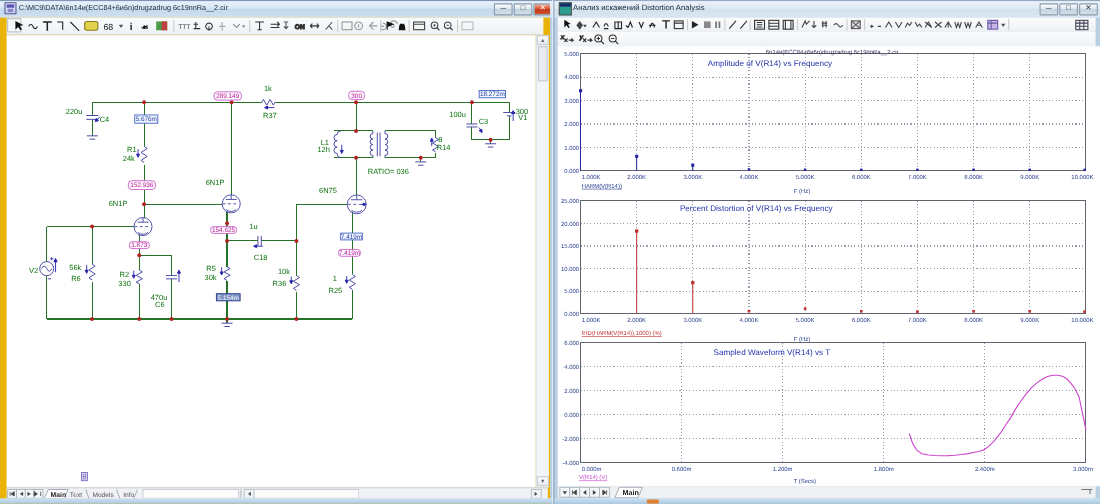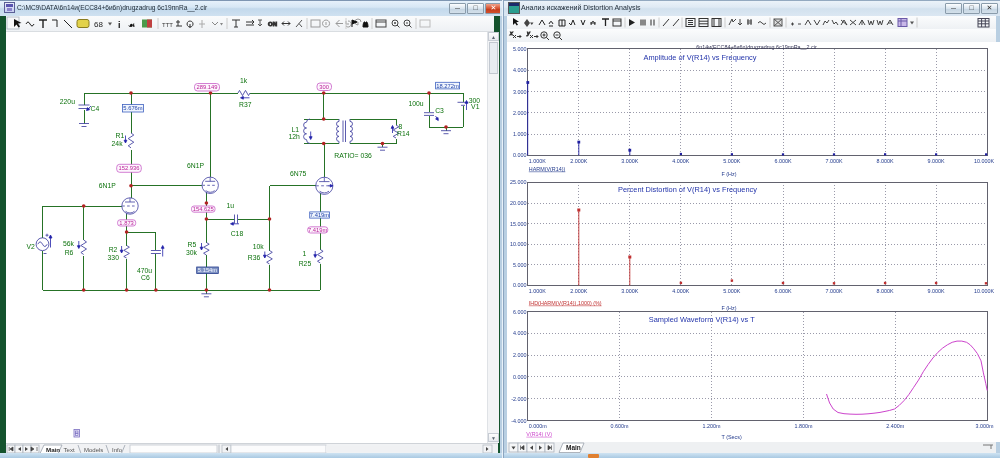--- a/index.html
+++ b/index.html
@@ -1,19 +1,19 @@
 <!DOCTYPE html>
 <html><head>
 <meta charset="utf-8">
 <style>
 html,body{margin:0;padding:0;}
 body{width:1000px;height:458px;overflow:hidden;background:#9ab6d0;font-family:"Liberation Sans",sans-serif;}
 #stage{position:relative;width:1000px;height:458px;}
 .win{position:absolute;top:0;height:458px;}
-#lwin{left:0;width:500px;background:#14532d;}
+#lwin{left:0;width:500px;background:#eab308;}
 #rwin{left:500px;width:500px;background:#b9cfe2;}
 .titlebar{position:absolute;left:0;top:0;right:0;height:16px;}
 #lwin .titlebar{background:linear-gradient(#e9f3fc 0%,#d7e7f5 45%,#c3d9ec 55%,#cfe1f0 100%);}
 #rwin .titlebar{background:linear-gradient(#edf4fa 0%,#dfeaf4 45%,#d2e1ee 55%,#dbe7f2 100%);}
 .ttext{position:absolute;top:3.5px;font-size:7px;color:#222e3a;white-space:nowrap;}
 .tbtns{position:absolute;top:3px;height:9px;display:flex;}
 .tbtn{width:15px;height:9px;margin-left:1px;border:1px solid #8a9cab;border-radius:1px;background:linear-gradient(#fdfeff,#d8e4ee 50%,#c4d4e2 51%,#d3e0ea);position:relative;}
 .tbtn.close{background:linear-gradient(#f0a088,#d6512f 50%,#c23a1b 51%,#d2512c);}
 .glyph{position:absolute;left:0;right:0;top:0;bottom:0;font-size:7px;text-align:center;line-height:8px;color:#333;}
 .toolbar{position:absolute;background:linear-gradient(#fafbfc,#eef1f4);}

